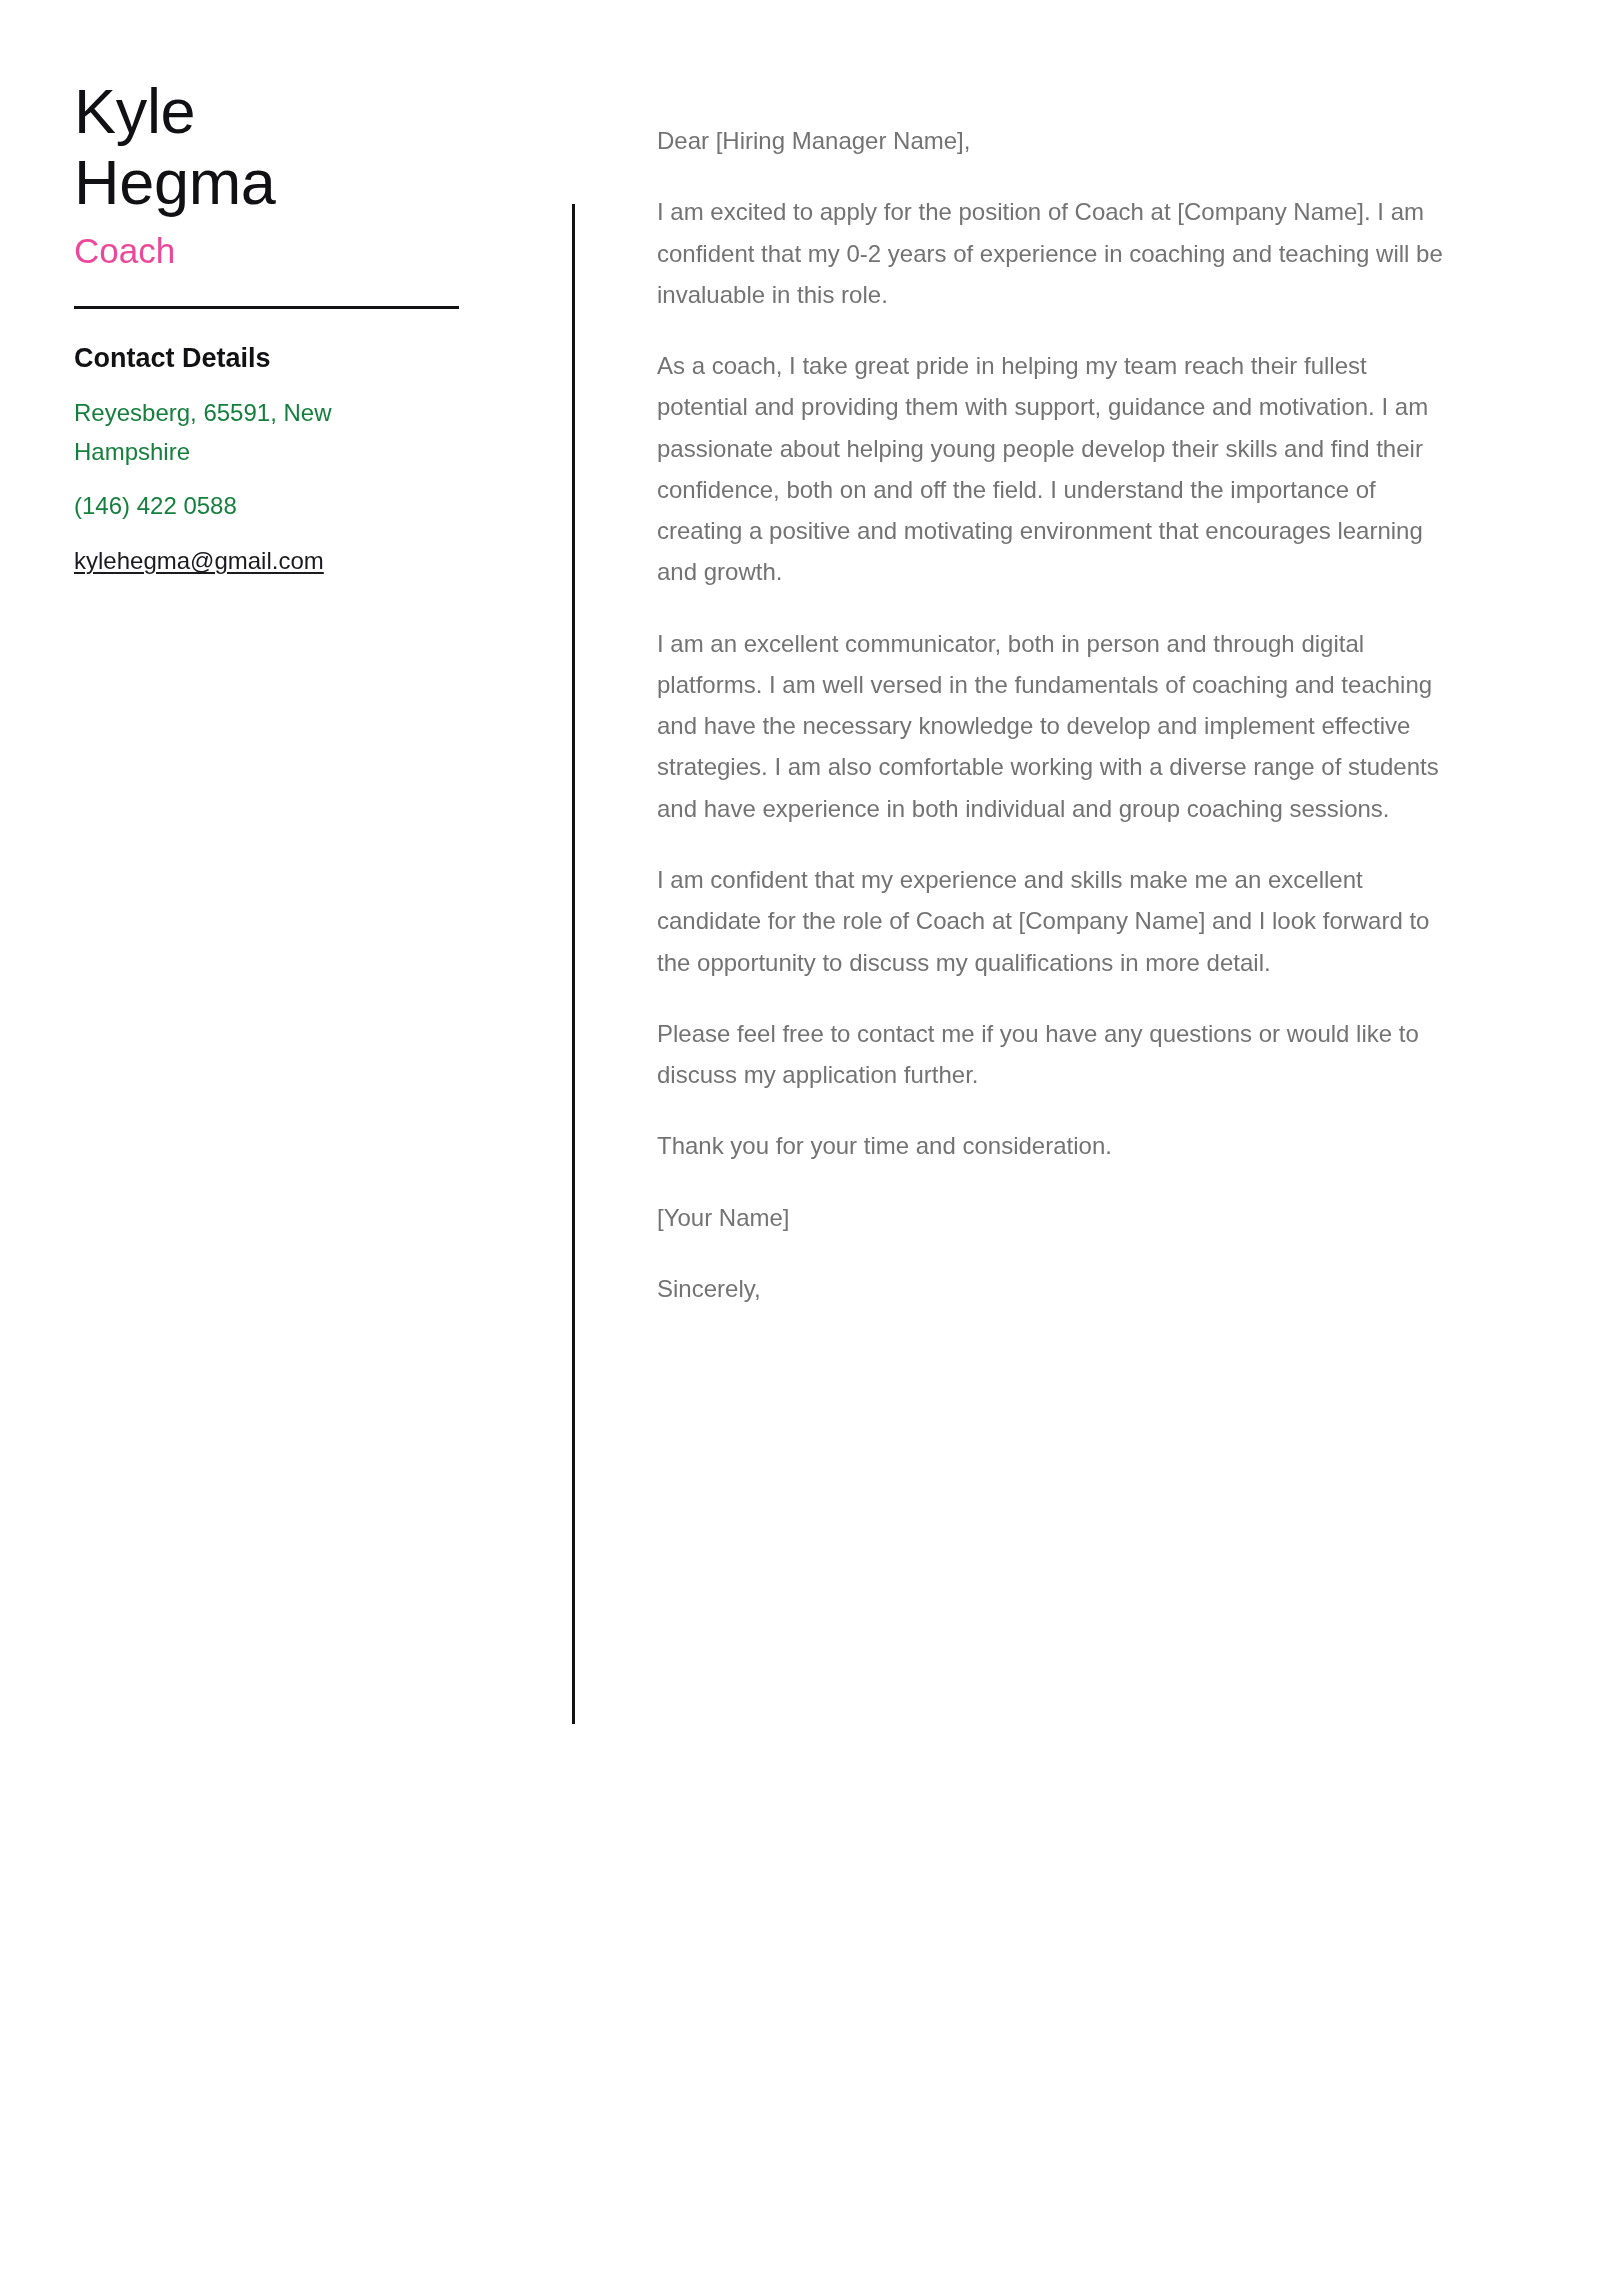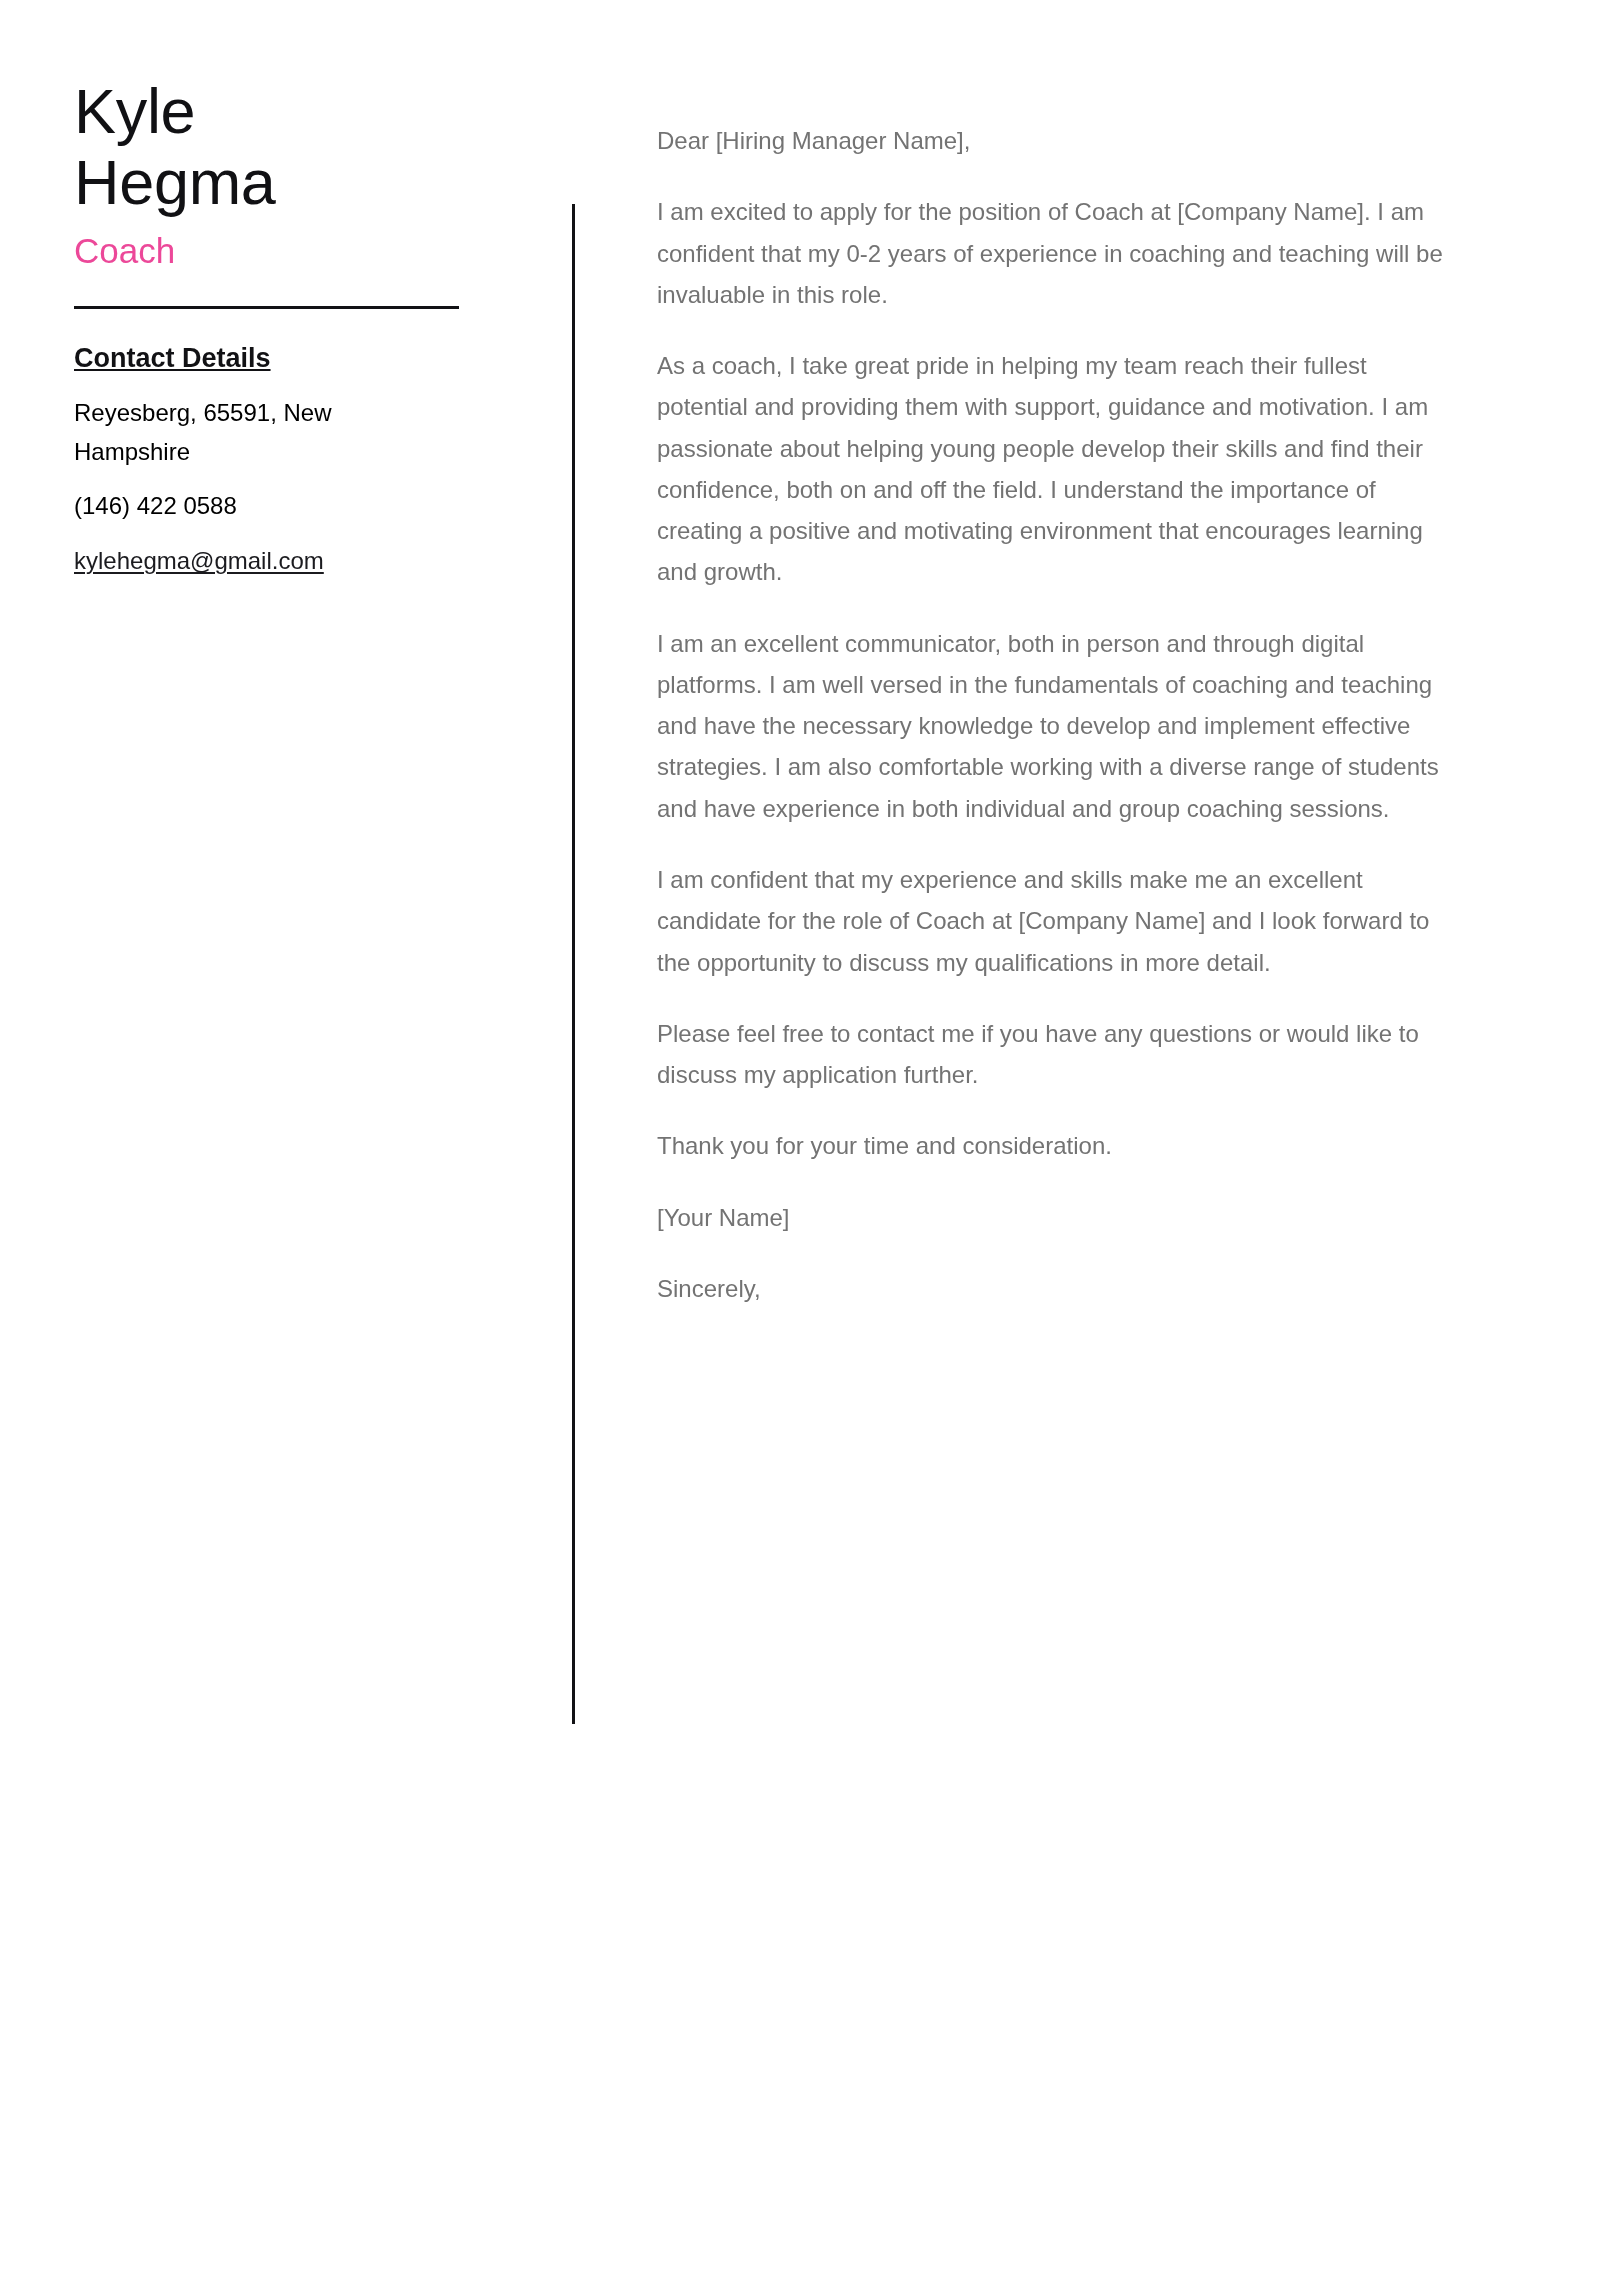--- a/index.html
+++ b/index.html
@@ -58,32 +58,31 @@
     height: 3.3px;
     background: #121215;
   }
 
   .contact-heading {
     margin-top: 33px;
     font-size: 27px;
     font-weight: 600;
     line-height: 1.2;
     color: #121215;
-    text-decoration: underline;
   }
 
   .contact-list {
     margin-top: 19.6px;
   }
 
   .contact-item {
     font-size: 24px;
     font-weight: 400;
     line-height: 1.62;
-    color: #000000;
+    color: #15803d;
     margin-bottom: 15.7px;
     max-width: 314px;
   }
 
   .contact-item.email {
     text-decoration: underline;
     text-underline-offset: 3.3px;
     text-decoration-thickness: 2px;
     color: #1b1b1f;
     display: inline-block;

